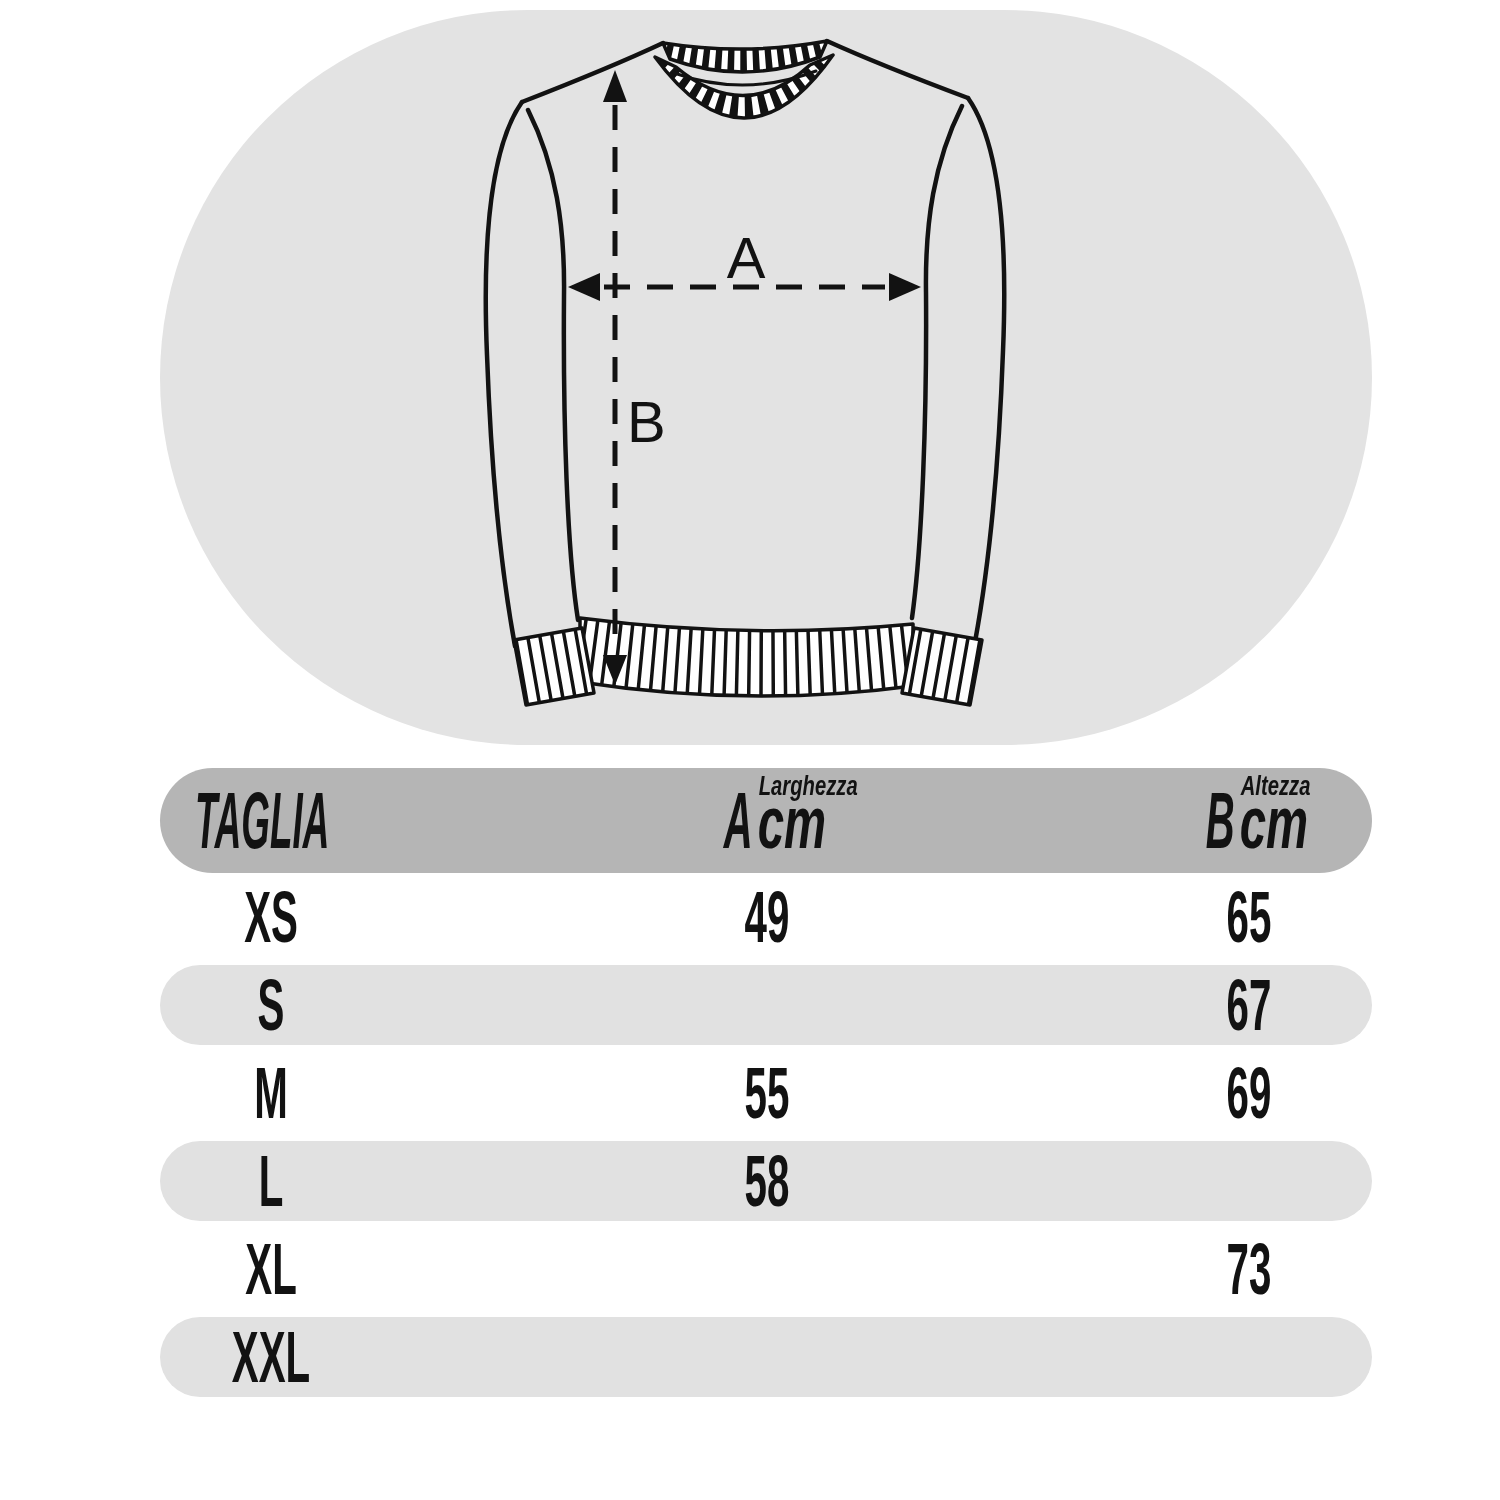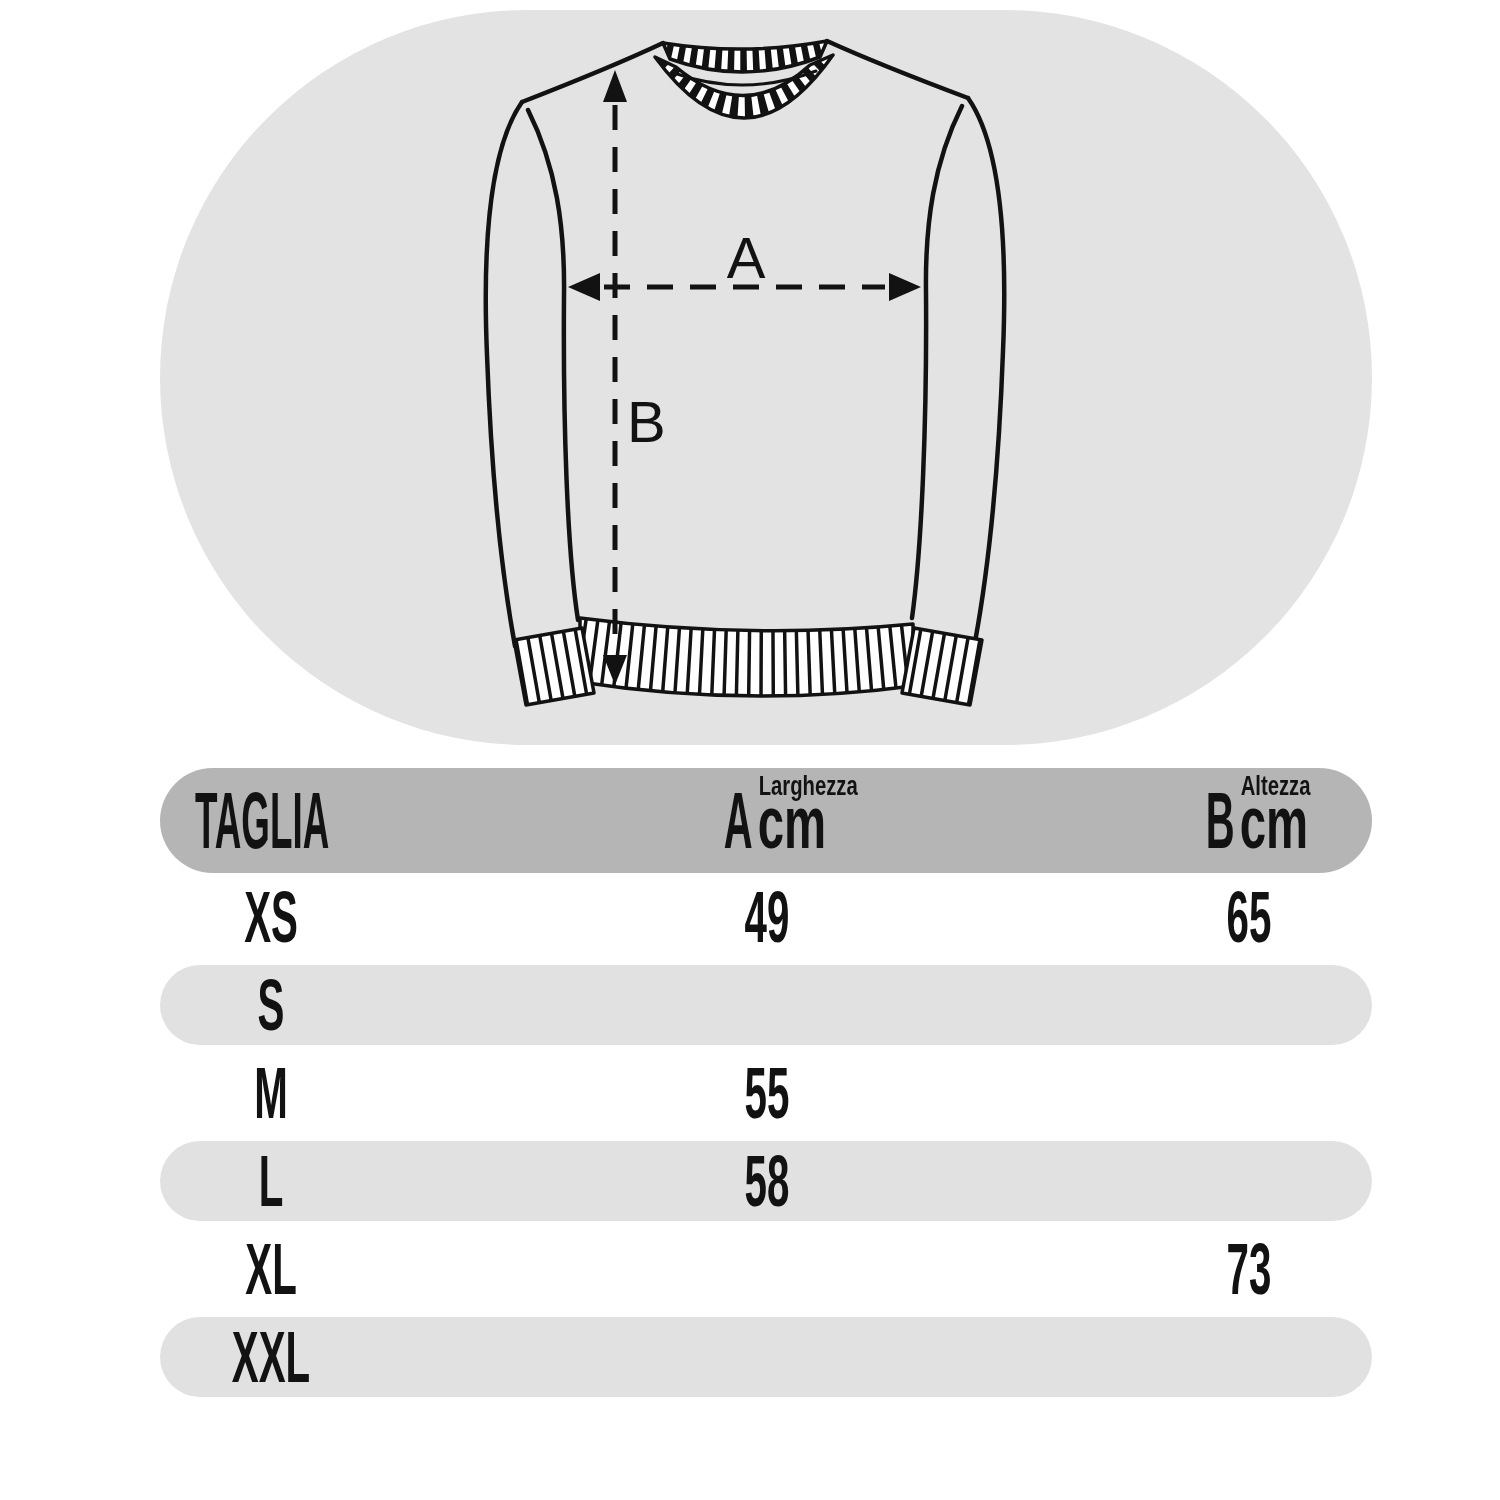--- a/index.html
+++ b/index.html
@@ -21,21 +21,21 @@
   .sweater .ol{ stroke:var(--ink); stroke-width:4.5; fill:none; stroke-linecap:round; stroke-linejoin:round;}
   .sweater .band{ fill:var(--band-fill); stroke:var(--ink); stroke-width:3.5; stroke-linejoin:round;}
   .sweater .rib{ stroke:var(--ink); fill:none; stroke-linecap:butt;}
   .sweater .dim{ stroke:var(--ink); stroke-width:5; fill:none;}
   .sweater .arrow{ fill:var(--ink); stroke:none;}
   .sweater text{ font:400 58px "Liberation Sans", sans-serif; fill:var(--ink);}
   .thin{ stroke-width:3 !important;}
 
   .size-table{ position:absolute; left:160px; top:768px; width:1212px;}
   .thead{
-    position:relative; height:105px; background:var(--header-bg); border-radius:53px;
+    position:relative; height:105px; background:var(--header-bg); border-radius:53px;font-style:italic;
   }
   .trow{ position:relative; height:88px;}
   .trow.stripe::before{
     content:""; position:absolute; left:0; top:4px; width:100%; height:80px;
     background:var(--stripe-bg); border-radius:40px;
   }
   .cell{
     position:absolute; top:0; height:100%;
     display:flex; align-items:center; justify-content:center;
   }
@@ -172,28 +172,34 @@
         </div>
       <div class="cell c2">
           <span class="val">65</span>
         </div>
     </div>
 
     <div class="trow stripe">
       <div class="cell c0">
           <span class="val">S</span>
         </div>
+      <div class="cell c2">
+          <span class="val">67</span>
+        </div>
     </div>
 
     <div class="trow">
       <div class="cell c0">
           <span class="val">M</span>
         </div>
       <div class="cell c1">
           <span class="val">55</span>
+        </div>
+      <div class="cell c2">
+          <span class="val">69</span>
         </div>
     </div>
 
     <div class="trow stripe">
       <div class="cell c0">
           <span class="val">L</span>
         </div>
       <div class="cell c1">
           <span class="val">58</span>
         </div>

